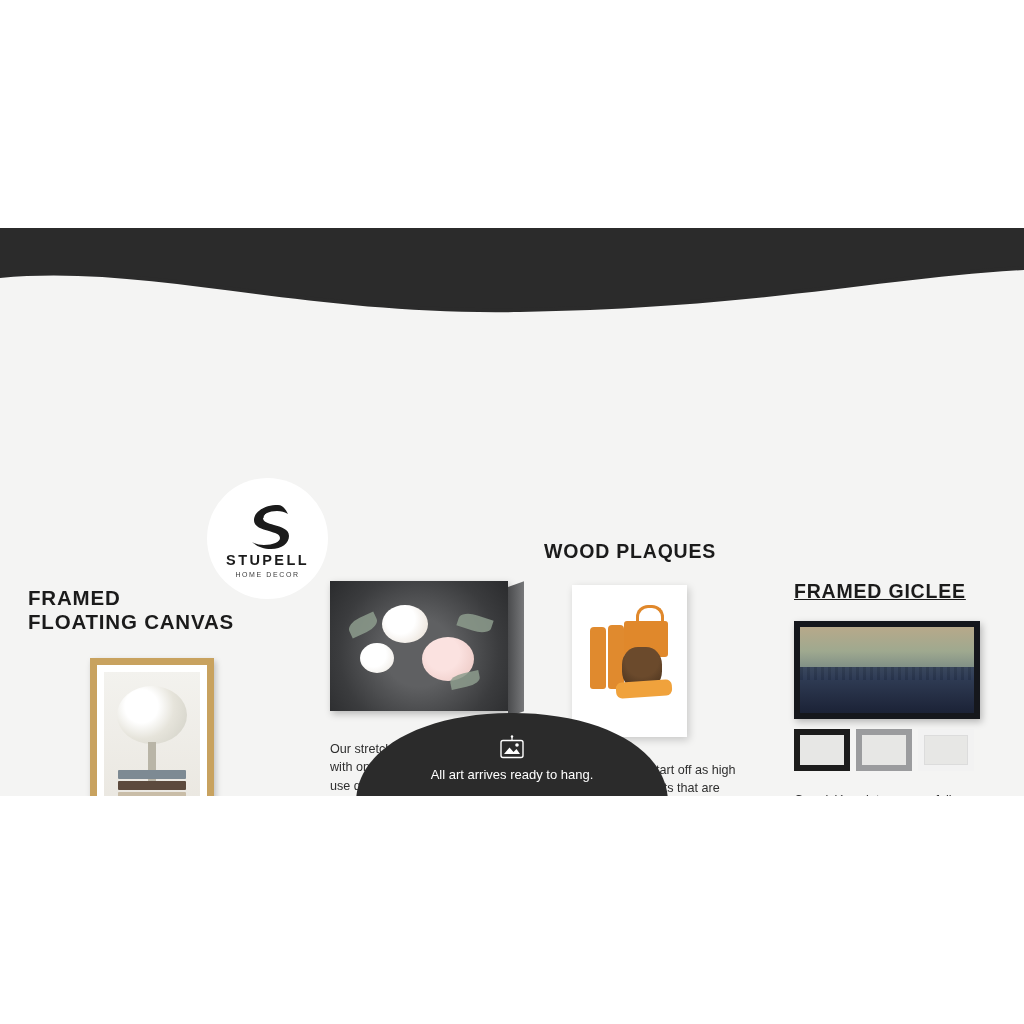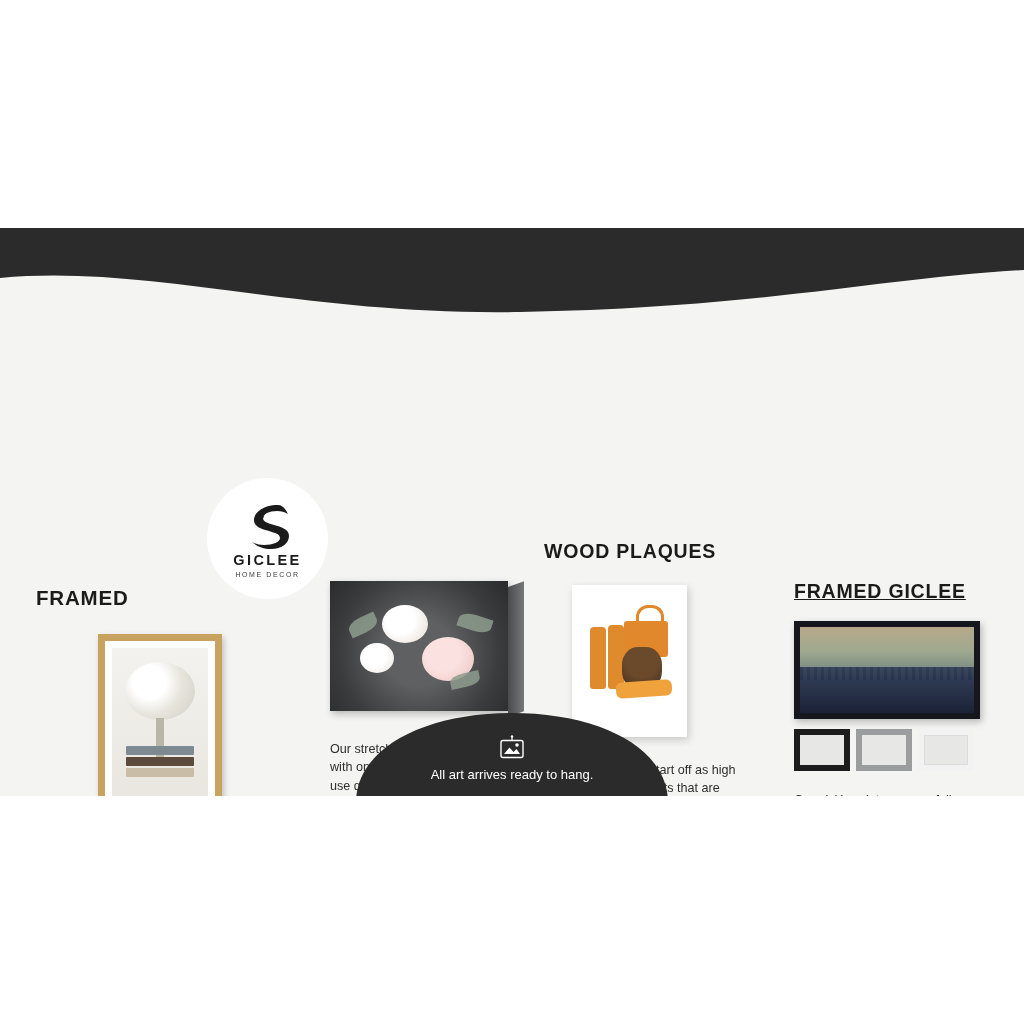--- a/index.html
+++ b/index.html
@@ -53,21 +53,21 @@
   .col-title{
     font-weight:700;color:#1b1b1b;
     letter-spacing:0.8px;line-height:1.18;
     text-transform:uppercase;
   }
   .col-body{
     font-size:12.6px;line-height:1.45;color:#2e2e2e;
   }
 
   
-  #col1{left:36px;top:358px;width:270px;}
+  #col1{left:28px;top:358px;width:270px;}
   #col1 .col-title{font-size:20.5px;}
   .art1-wrap{position:relative;width:124px;height:178px;margin:24px 0 0 62px;}
   .art1-frame{
     position:absolute;inset:0;
     border:7px solid #c8a25f;
     background:#ffffff;
     box-shadow:2px 3px 6px rgba(0,0,0,.22);
     box-sizing:border-box;
   }
   .art1-inner{
@@ -202,27 +202,28 @@
         </g>
         <path d="M0,46 C150,32 300,84 520,80 C760,76 880,46 1024,38 L1024,0 L0,0 Z" fill="#2b2b2b"></path>
       </svg>
     </div>
 
     <div class="logo-badge">
       <svg class="logo-mark" viewBox="0 0 52 52" xmlns="http://www.w3.org/2000/svg">
         <path d="M36,6 C22,6 12,13 12,21 C12,28 20,30 27,32 C33,34 38,35 38,39 C38,43 31,46 22,46 C17,46 13,45 10,43 C14,47 21,50 29,50 C40,50 47,44 47,37 C47,30 39,28 32,26 C26,24 21,23 21,19 C21,15 27,12 35,12 C39,12 43,13 46,15 C43,9 40,6 36,6 Z" fill="#1b1b1b"></path>
         <path d="M30,10 C24,13 21,16 21,19" stroke="#1b1b1b" stroke-width="1" fill="none"></path>
       </svg>
-      <div class="logo-name">GICLEE</div>
+      <div class="logo-name">STUPELL</div>
       <div class="logo-sub">HOME DECOR</div>
     </div>
 
     <div class="col" id="col1">
       <div class="col-title">
         <div>FRAMED</div>
+        <div>FLOATING CANVAS</div>
       </div>
 
       <div class="art1-wrap">
         <div class="art1-frame">
           <div class="art1-inner">
             <div class="vase-flowers"></div>
             <div class="vase-stem"></div>
             <div class="books">
               <div class="book bk1"></div>
               <div class="book bk2"></div>

